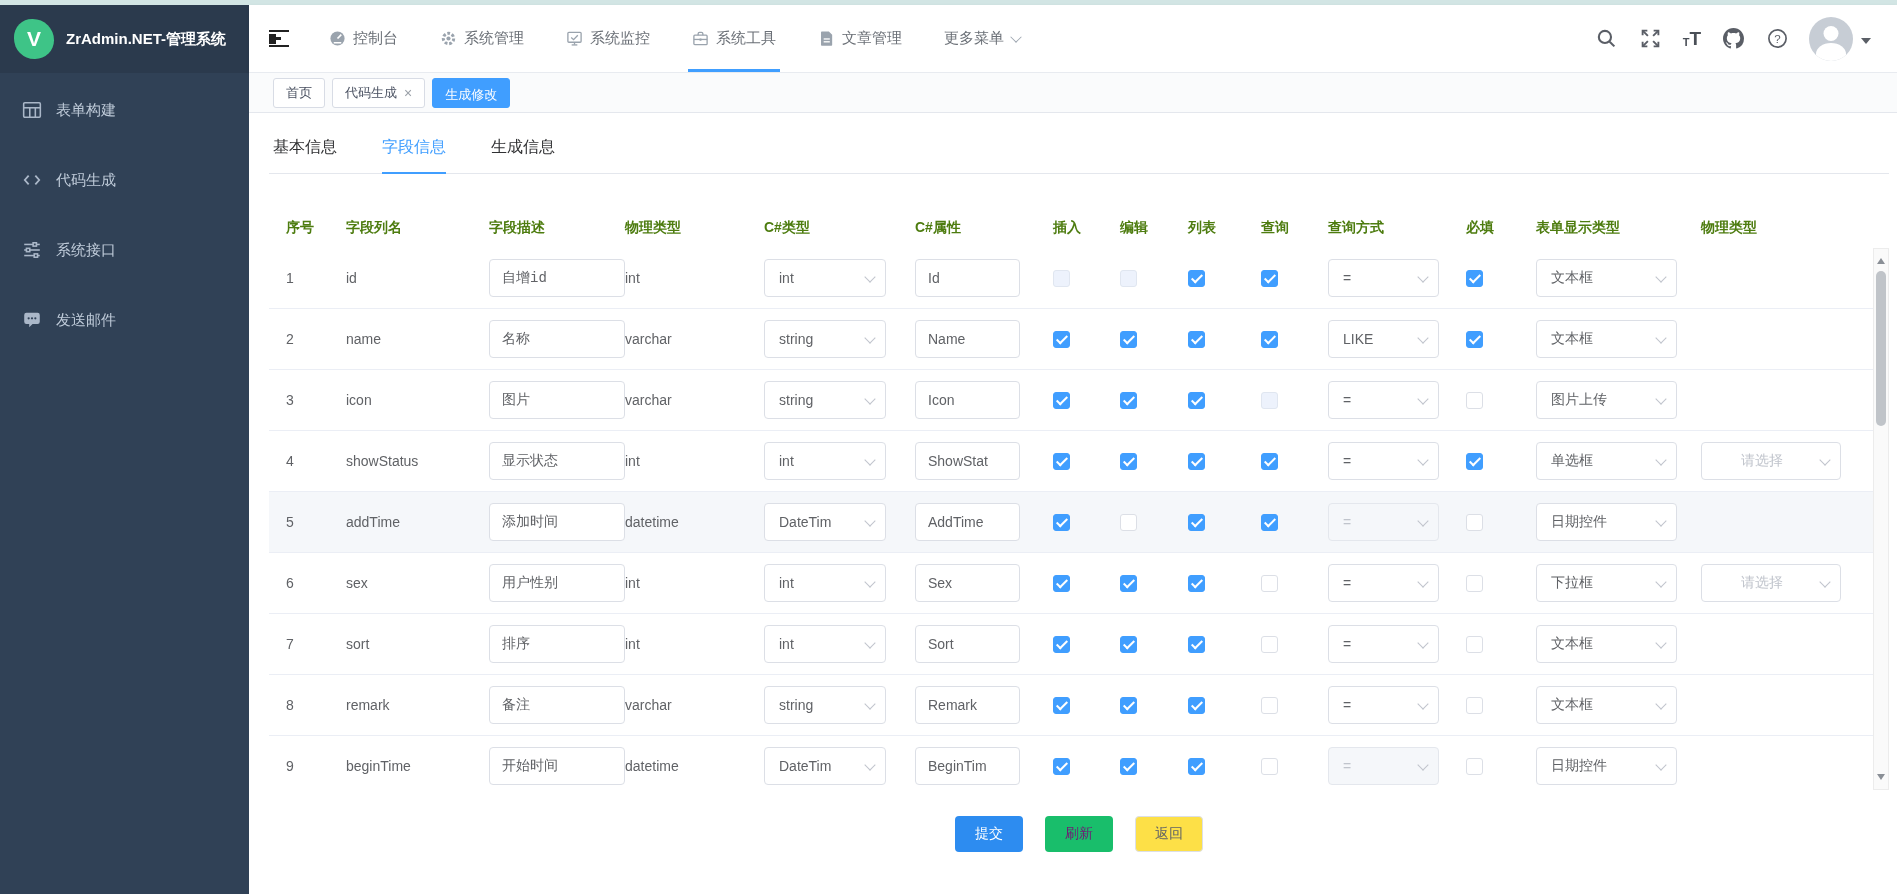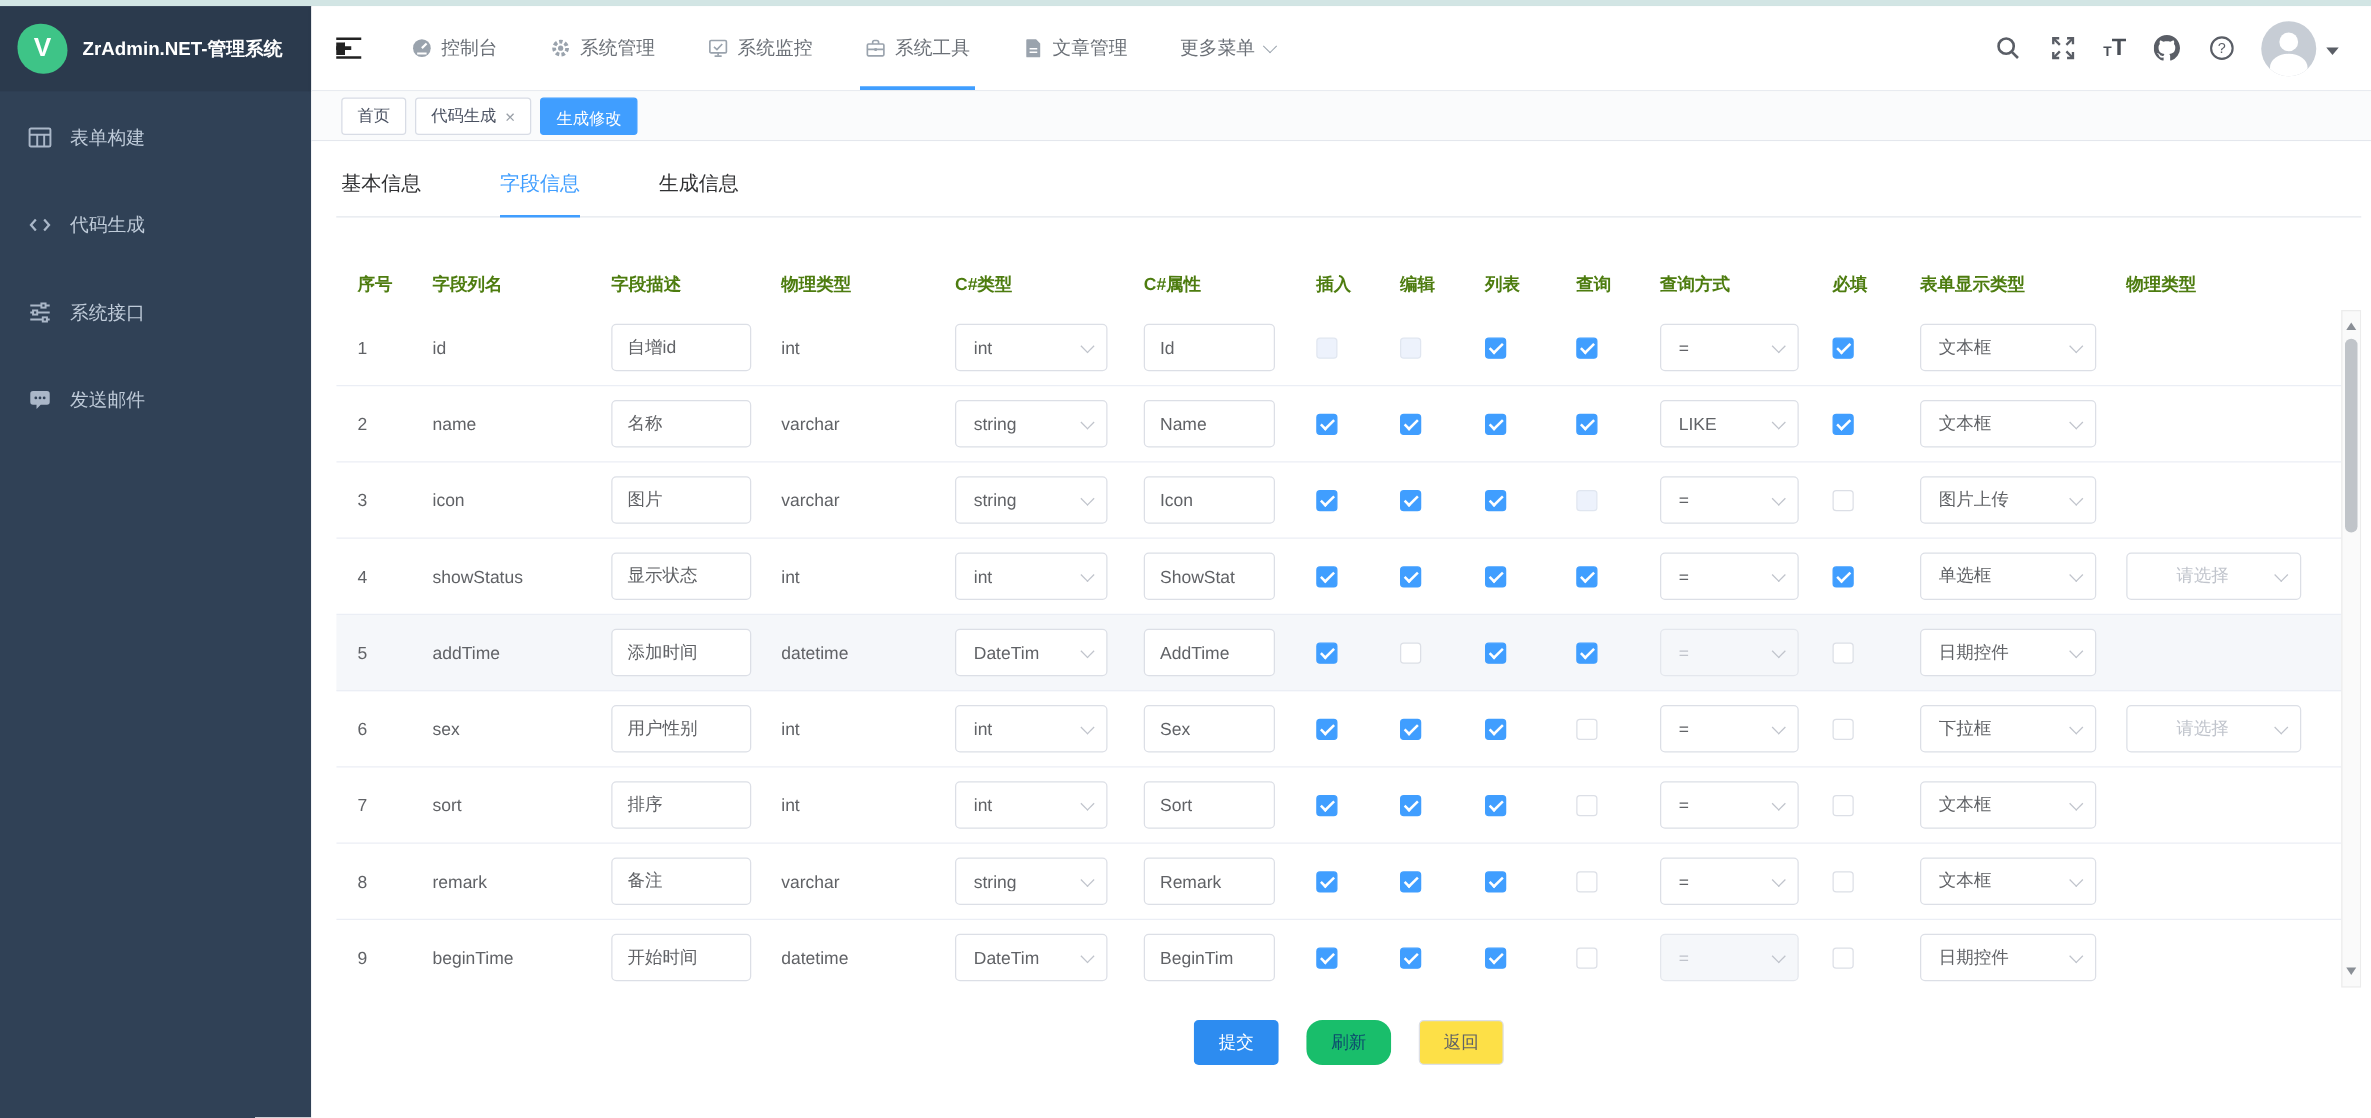--- a/index.html
+++ b/index.html
@@ -49,36 +49,36 @@
   .tagsbar { height:40px; flex:none; background:#fafbfc; border-bottom:1px solid #e4e7ed; display:flex; align-items:center; padding-left:24px; gap:7px; }
   .tag { height:30px; display:flex; align-items:center; padding:0 12px; background:#fff; border:1px solid #d8dce5; border-radius:3px; font-size:13px; color:#495060; cursor:pointer; gap:7px; white-space:nowrap; }
   .tag .dot { width:8px; height:8px; border-radius:50%; background:#fff; display:none; }
   .tag .tclose { font-size:14px; color:#9aa0a8; line-height:1; }
   .tag.active { background:#409eff; border-color:#409eff; color:#fff;flex-direction:column; }
   .tag.active .dot { display:block; }
   .tag.active .tclose { color:#fff; }
 
   
   .content { flex:1; background:#fff; padding:0 8px 0 20px; min-height:0; display:flex; flex-direction:column; }
-  .content-tabs { display:flex; gap:63px; margin-top:24px; border-bottom:1px solid #e4e7ed; padding-left:4px; }
+  .content-tabs { display:flex; gap:45px; margin-top:24px; border-bottom:1px solid #e4e7ed; padding-left:4px; }
   .ctab { font-size:16px; color:#303133; padding-bottom:15px; cursor:pointer; position:relative; }
   .ctab.active { color:#409eff; }
   .ctab.active::after { content:''; position:absolute; left:0; right:0; bottom:-1px; height:2px; background:#409eff; }
 
   
   .thead-row, .tr { display:grid; grid-template-columns:60px 143px 136px 139px 151px 138px 67px 68px 73px 67px 138px 70px 165px 1fr; align-items:center; padding-left:17px; padding-right:30px; }
   .thead-row { margin-top:34px; height:40px; color:#4d7c0f; font-size:14px; font-weight:700; }
   .table-body { position:relative; height:546px; overflow:hidden; }
   .tr { height:61px; border-bottom:1px solid #ebeef5; font-size:14px; color:#606266; }
   .tr.hl { background:#f5f7fa; }
   .td { display:flex; align-items:center; }
   .txt { white-space:nowrap; }
 
   .inp { height:38px; border:1px solid #dcdfe6; border-radius:4px; padding:0 12px; font-size:14px; color:#606266; font-family:inherit; background:#fff; outline:none; }
-  .w-desc { width:112px; }
+  .w-desc { width:136px;font-family:Liberation Mono, monospace; }
   .w-prop { width:105px; }
 
   .sel { height:38px; border:1px solid #dcdfe6; border-radius:4px; background:#fff; position:relative; display:flex; align-items:center; padding:0 28px 0 14px; color:#606266; font-size:14px; cursor:pointer; }
   .sel .sel-v { overflow:hidden; white-space:nowrap; }
   .sel .chev { position:absolute; right:11px; top:13px; width:8px; height:8px; border-right:1.5px solid #c0c4cc; border-bottom:1.5px solid #c0c4cc; transform:rotate(45deg); }
   .sel.disabled { background:#f5f7fa; border-color:#e4e7ed; color:#c0c4cc; }
   .sel.placeholder { color:#c0c4cc; }
   .w-cs { width:122px; }
   .w-q { width:111px; }
   .w-d { width:141px; }
@@ -93,21 +93,21 @@
   .vscroll { position:absolute; top:0; right:0; bottom:4px; width:16px; background:#fafafa; border:1px solid #ececec; }
   .sb-arrow { width:0; height:0; border:4px solid transparent; position:absolute; left:3px; }
   .sb-arrow.up { border-bottom:6px solid #8a8f96; top:5px; }
   .sb-arrow.down { border-top:6px solid #8a8f96; bottom:5px; }
   .sb-thumb { position:absolute; left:2px; width:10px; top:22px; height:155px; background:#c0c4c9; border-radius:5px; }
 
   
   .footer { display:flex; justify-content:center; gap:22px; padding:22px 0 10px; }
   .btn { height:36px; padding:0 19px; border-radius:4px; font-size:14px; border:1px solid transparent; cursor:pointer; font-family:inherit; }
   .btn-blue { background:#2d8cf0; color:#fff; }
-  .btn-green { background:#19be6b; color:#0c4a6e;border-radius:13px; }
+  .btn-green { background:#19be6b; color:#701a75; }
   .btn-plain { background:#fde047; color:#606266; border-color:#dcdfe6; }
 </style>
 </head>
 <body>
 
 <div class="top-strip"></div>
 <div class="app">
 
   <aside class="sidebar">
     <div class="logo-bar">

